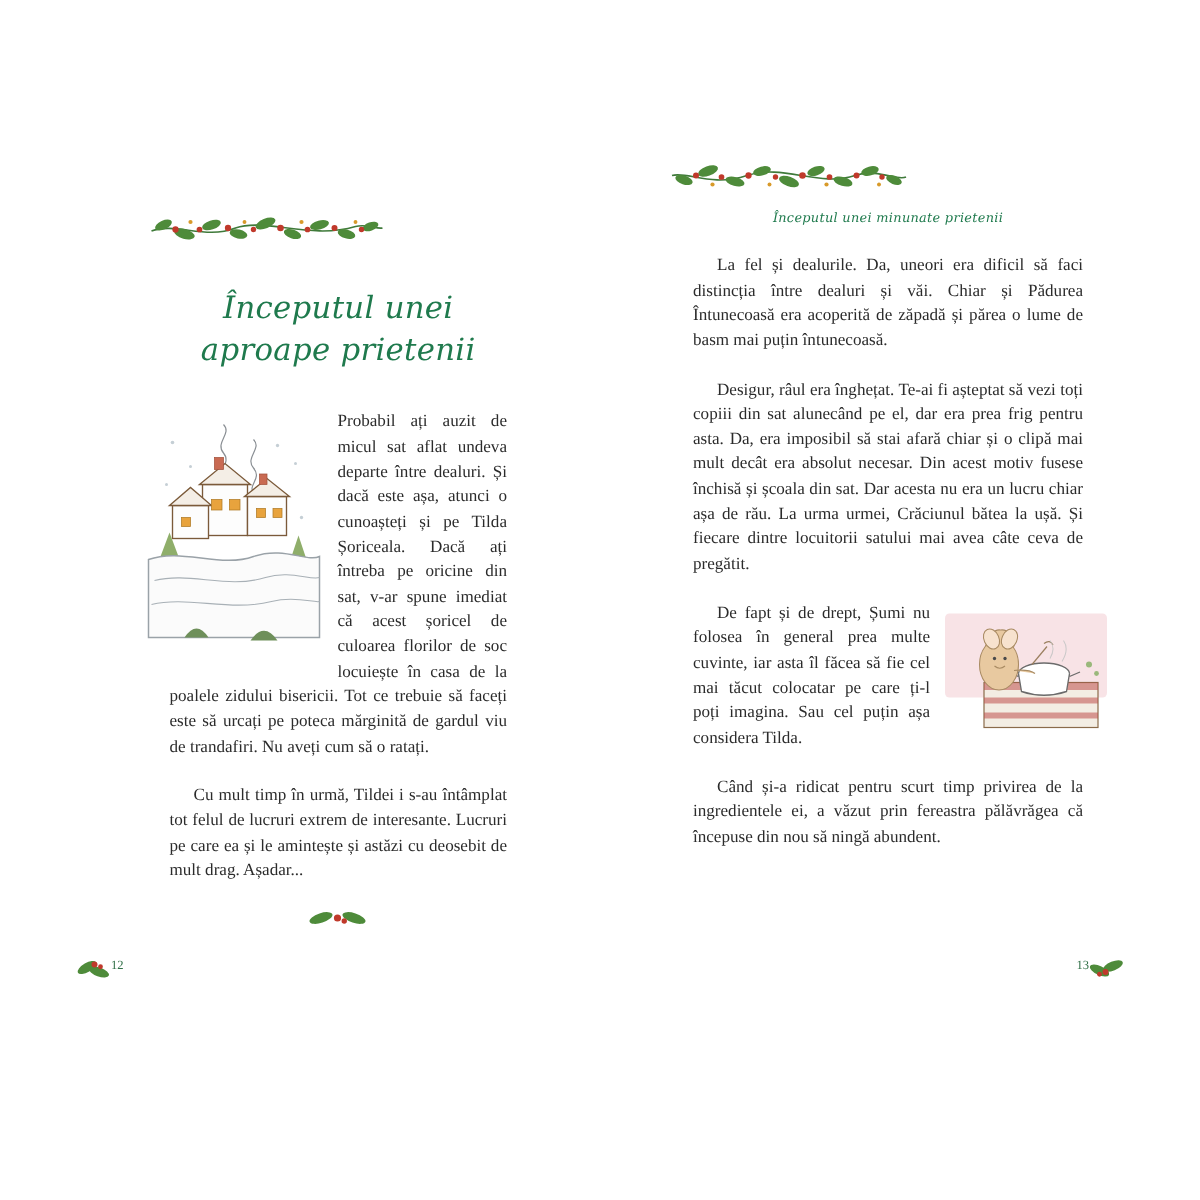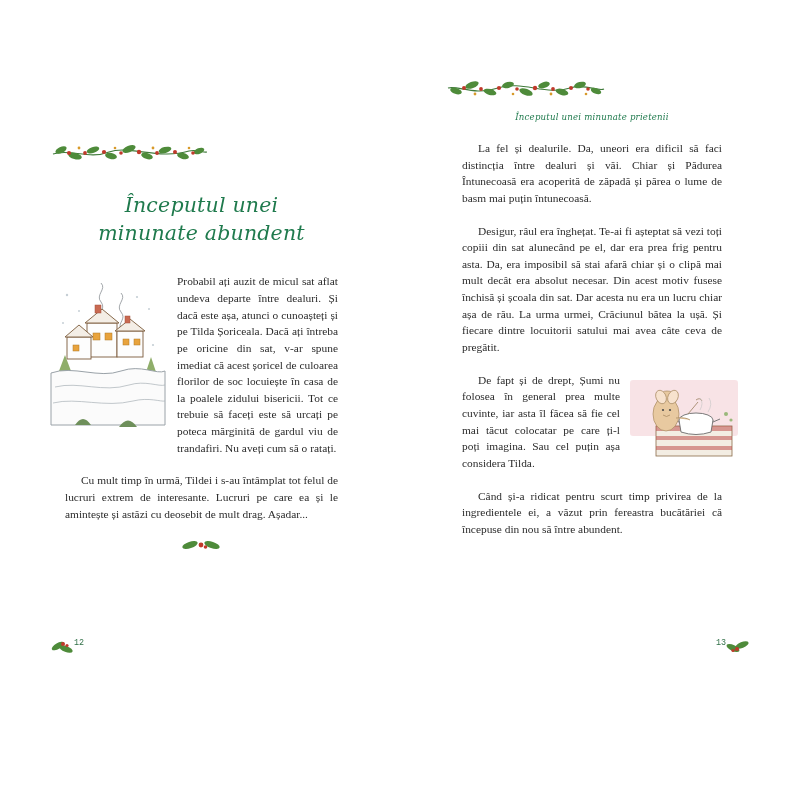--- a/index.html
+++ b/index.html
@@ -27,22 +27,22 @@
     height: 800px;
     box-sizing: border-box;
   }
   .page-inner {
     position: absolute;
     left: 0;
     right: 0;
     top: 0;
     bottom: 0;
   }
-  .left .page-inner { padding: 140px 46px 150px 49px; }
-  .right .page-inner { padding: 76px 62px 150px 46px; }
+  .left .page-inner { padding: 140px 46px 150px 97px; }
+  .right .page-inner { padding: 105px 62px 150px 46px; }
 
   
   .garland {
     position: relative;
     height: 26px;
     width: 100%;
     margin-bottom: 8px;
   }
   .garland svg { display: block; }
 
@@ -94,21 +94,21 @@
 
   .divider-orn {
     text-align: center;
     margin: 10px 0 10px 0;
     height: 14px;
   }
 
   .folio {
     position: absolute;
     bottom: 152px;
-    font-family: Liberation Mono, monospace;
+    font-family: Liberation Serif, serif;
     font-size: 8.4px;
     color: #2f6f46;
   }
   .left .folio { left: 74px; }
   .right .folio { right: 74px; }
 
   .corner-holly {
     position: absolute;
     bottom: 140px;
   }
@@ -153,21 +153,21 @@
               <circle cx="66" cy="8" r="1.3"></circle>
               <circle cx="104" cy="8" r="1.4"></circle>
               <circle cx="140" cy="8" r="1.3"></circle>
             </g>
           </g>
         </svg>
       </div>
 
       <div class="chapter-title">
         <div>Începutul unei</div>
-        <div>minunate abundent</div>
+        <div>aproape prietenii</div>
       </div>
 
       <div class="illus-left">
         <svg width="118" height="176" viewBox="0 0 118 176">
           <g fill="none" stroke="#8a8f94" stroke-width="0.8">
             <path d="M52 8 C58 14, 46 20, 52 27 C58 34, 46 40, 52 47"></path>
             <path d="M72 18 C78 24, 66 30, 72 37 C78 44, 68 48, 72 54"></path>
           </g>
           <g stroke="#7b5a3a" stroke-width="0.9" fill="#fdfdfd">
             <rect x="38" y="48" width="30" height="34"></rect>
@@ -336,21 +336,21 @@
             <path d="M78 38 q5 -8 1 -14"></path>
           </g>
           <g fill="#9ab87b">
             <circle cx="96" cy="40" r="2"></circle>
             <circle cx="101" cy="46" r="1.6"></circle>
           </g>
         </svg>
       </div>
 
       <p class="body">De fapt și de drept, Șumi nu folosea în general prea multe cuvinte, iar asta îl făcea să fie cel mai tăcut colocatar pe care ți-l poți imagina. Sau cel puțin așa considera Tilda.</p>
-      <p class="body">Când și-a ridicat pentru scurt timp privirea de la ingredientele ei, a văzut prin fereastra bucătăriei că începuse din nou să între abundent.</p>
+      <p class="body">Când și-a ridicat pentru scurt timp privirea de la ingredientele ei, a văzut prin fereastra pălăvrăgea că începuse din nou să ningă abundent.</p>
     </div>
 
     <div class="folio">13</div>
     <div class="corner-holly">
       <svg width="26" height="20" viewBox="0 0 26 20">
         <g fill="#4e8b3a">
           <ellipse cx="9" cy="12" rx="7" ry="3" transform="rotate(25 9 12)"></ellipse>
           <ellipse cx="18" cy="9" rx="7" ry="3" transform="rotate(-22 18 9)"></ellipse>
         </g>
         <g fill="#c0392b">

